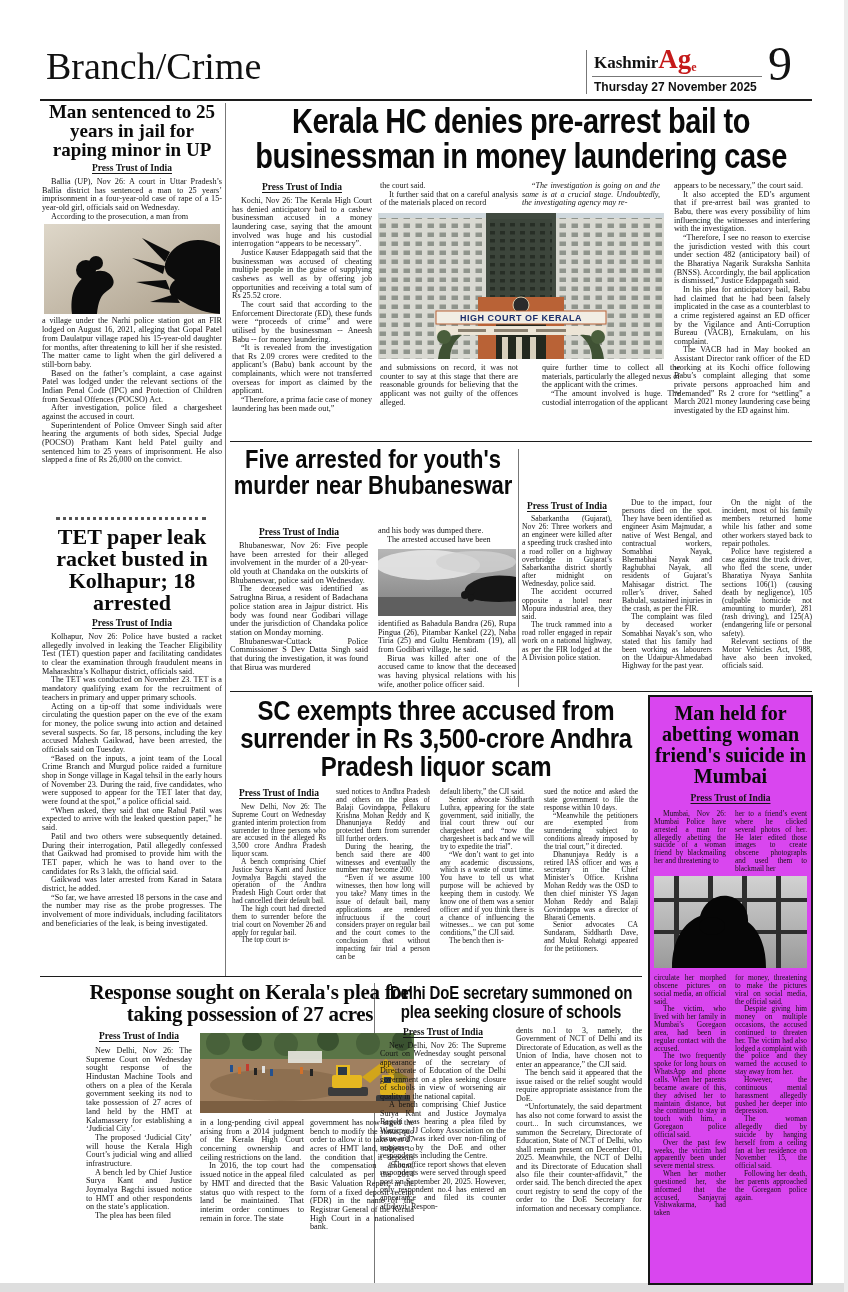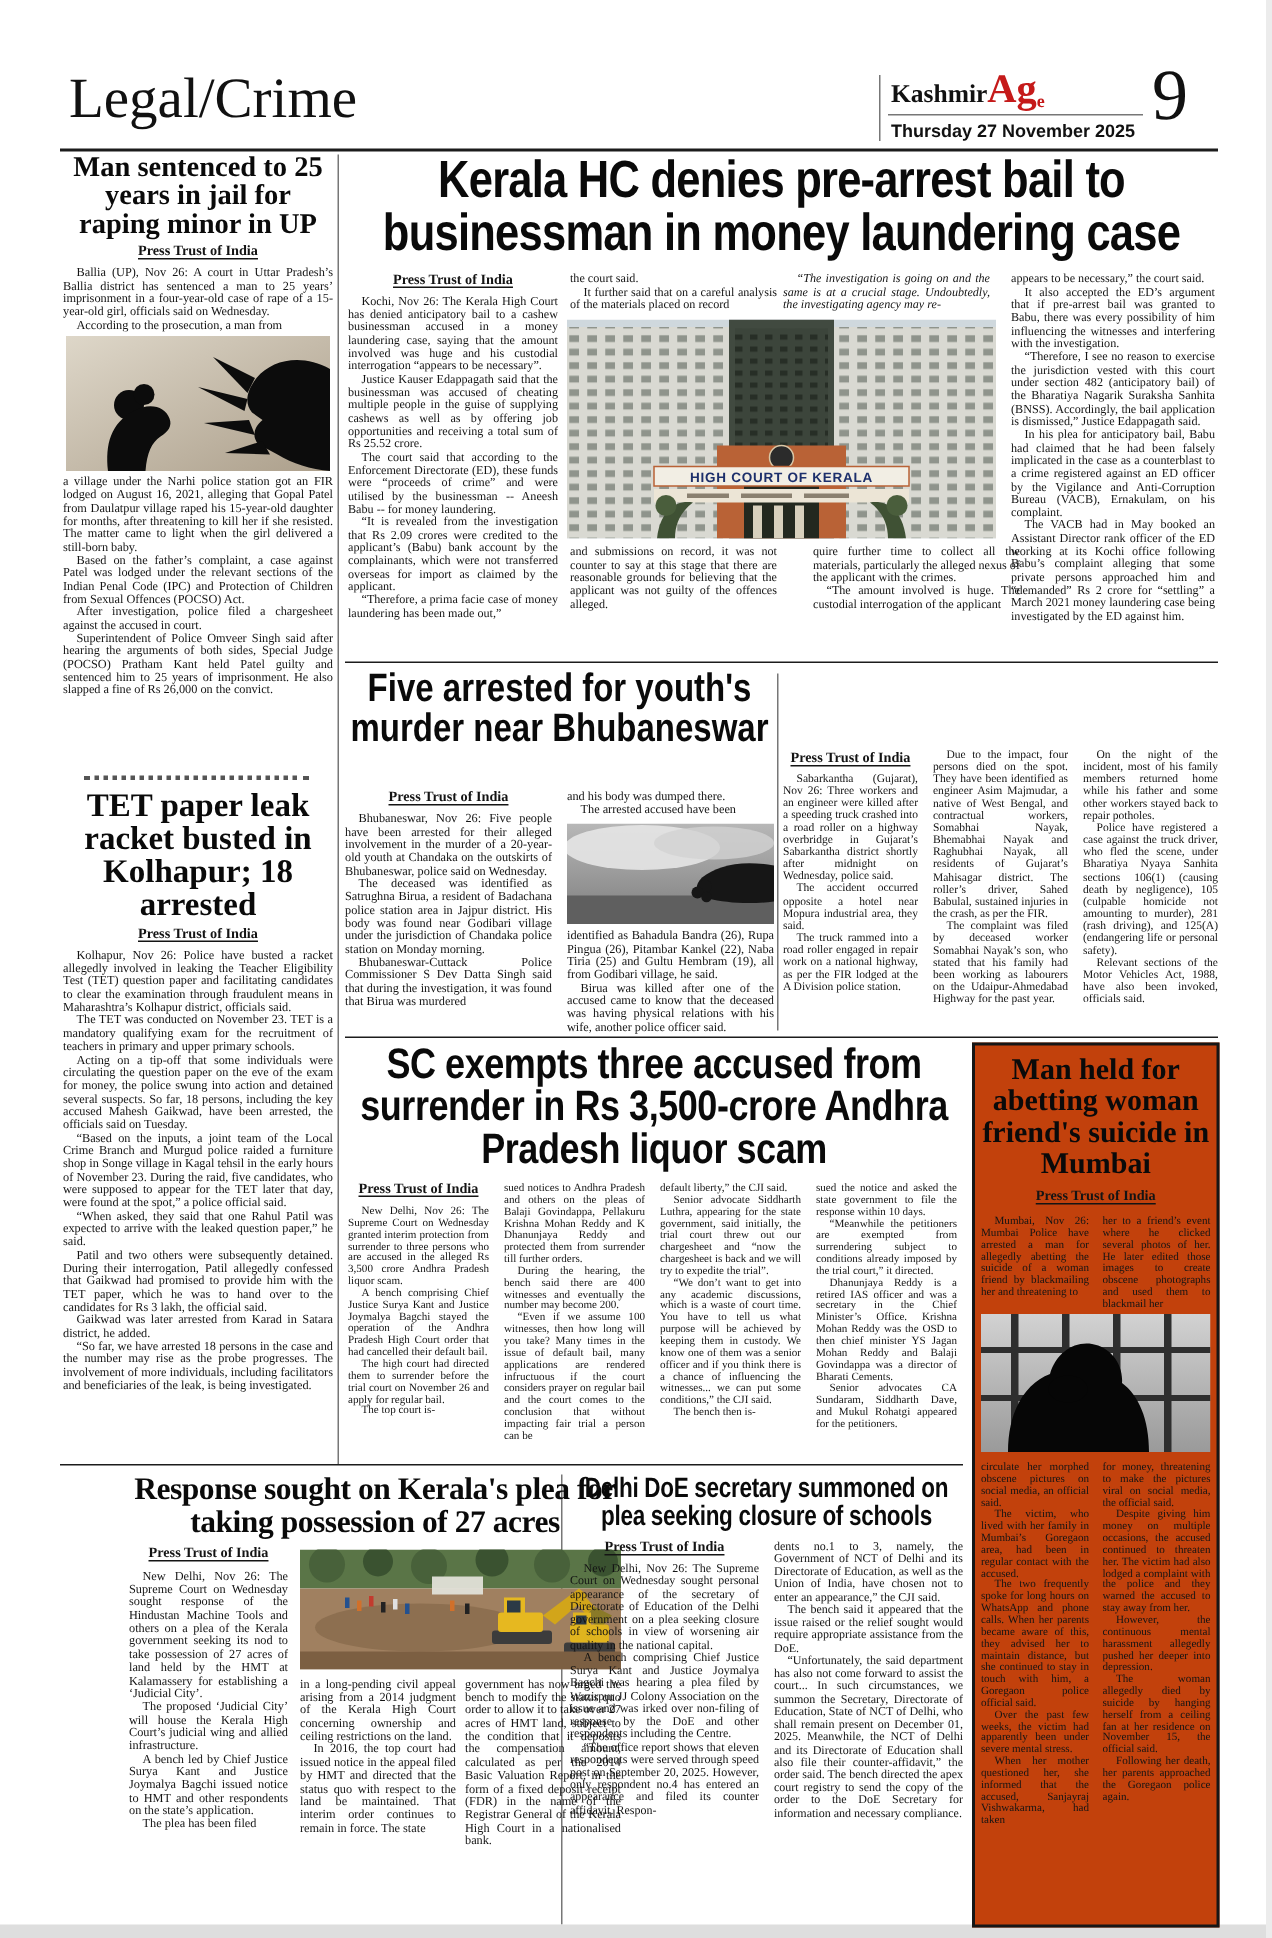--- a/index.html
+++ b/index.html
@@ -28,21 +28,21 @@
   .photo-f { display:block; margin:3px auto; }
   #section-title { font-family:"Liberation Serif",serif; font-size:38px; color:#111; }
   #page-num { font-family:"Liberation Serif",serif; font-size:48px; color:#111; }
   #date-line { font-family:"Liberation Sans",sans-serif; font-weight:bold; font-size:12px; color:#111; }
 </style>
 </head>
 <body>
 
 <div id="page">
 
-  <div id="section-title" class="abs" style="left:46px;top:44px;">Legal/Crime</div>
+  <div id="section-title" class="abs" style="left:46px;top:44px;">Branch/Crime</div>
   <div class="rule-soft" style="left:586px;top:50px;width:1px;height:44px;"></div>
   <div class="abs" style="left:594px;top:44px;white-space:nowrap;">
     <span style="font:700 17px 'Liberation Serif',serif;color:#111;">Kashmir</span><span style="font:700 27px 'Liberation Serif',serif;color:#c51a1a;">Ag</span><span style="font:700 12px 'Liberation Serif',serif;color:#c51a1a;vertical-align:-3px;">e</span>
   </div>
   <div class="rule-soft" style="left:592px;top:76px;width:170px;height:1px;"></div>
   <div id="date-line" class="abs" style="left:594px;top:80px;">Thursday 27 November 2025</div>
   <div id="page-num" class="abs" style="left:768px;top:36px;">9</div>
   <div class="rule" style="left:40px;top:99px;width:772px;height:2px;"></div>
 
   <div class="rule-soft" style="left:225px;top:103px;width:1px;height:873px;"></div>
@@ -241,21 +241,21 @@
         <p class="para">The bench then is-</p>
       </div>
     <div class="col cont" style="left:314px;top:94px;width:94px;height:186px;font-size:7.4px;line-height:1.06;">
         <p class="para">sued the notice and asked the state government to file the response within 10 days.</p>
         <p class="para">“Meanwhile the petitioners are exempted from surrendering subject to conditions already imposed by the trial court,” it directed.</p>
         <p class="para">Dhanunjaya Reddy is a retired IAS officer and was a secretary in the Chief Minister’s Office. Krishna Mohan Reddy was the OSD to then chief minister YS Jagan Mohan Reddy and Balaji Govindappa was a director of Bharati Cements.</p>
         <p class="para">Senior advocates CA Sundaram, Siddharth Dave, and Mukul Rohatgi appeared for the petitioners.</p>
       </div>
   </div>
 
-  <div class="art" style="left:648px;top:695px;width:165px;height:590px;border:2px solid #161616;background:#c2410c;">
+  <div class="art" style="left:648px;top:695px;width:165px;height:590px;border:2px solid #161616;background:#d946ef;">
     <div class="hl hl-serif abs" style="left:2px;top:6px;width:157px;font-size:20px;line-height:1.05;">Man held for abetting woman friend's suicide in Mumbai</div>
     <div class="byline" style="left:2px;top:96px;width:157px;">Press Trust of India</div>
     <div class="col" style="left:4px;top:113px;width:72px;height:63px;font-size:7.4px;line-height:1.06;">
         <p class="para">Mumbai, Nov 26: Mumbai Police have arrested a man for allegedly abetting the suicide of a woman friend by blackmailing her and threatening to</p>
       </div>
     <div class="col cont" style="left:85px;top:113px;width:72px;height:63px;font-size:7.4px;line-height:1.06;">
         <p class="para">her to a friend’s event where he clicked several photos of her. He later edited those images to create obscene photographs and used them to blackmail her</p>
       </div>
     <svg class="photo" style="left:4px;top:179px;" width="153" height="92" viewBox="0 0 153 92">
       <defs>

